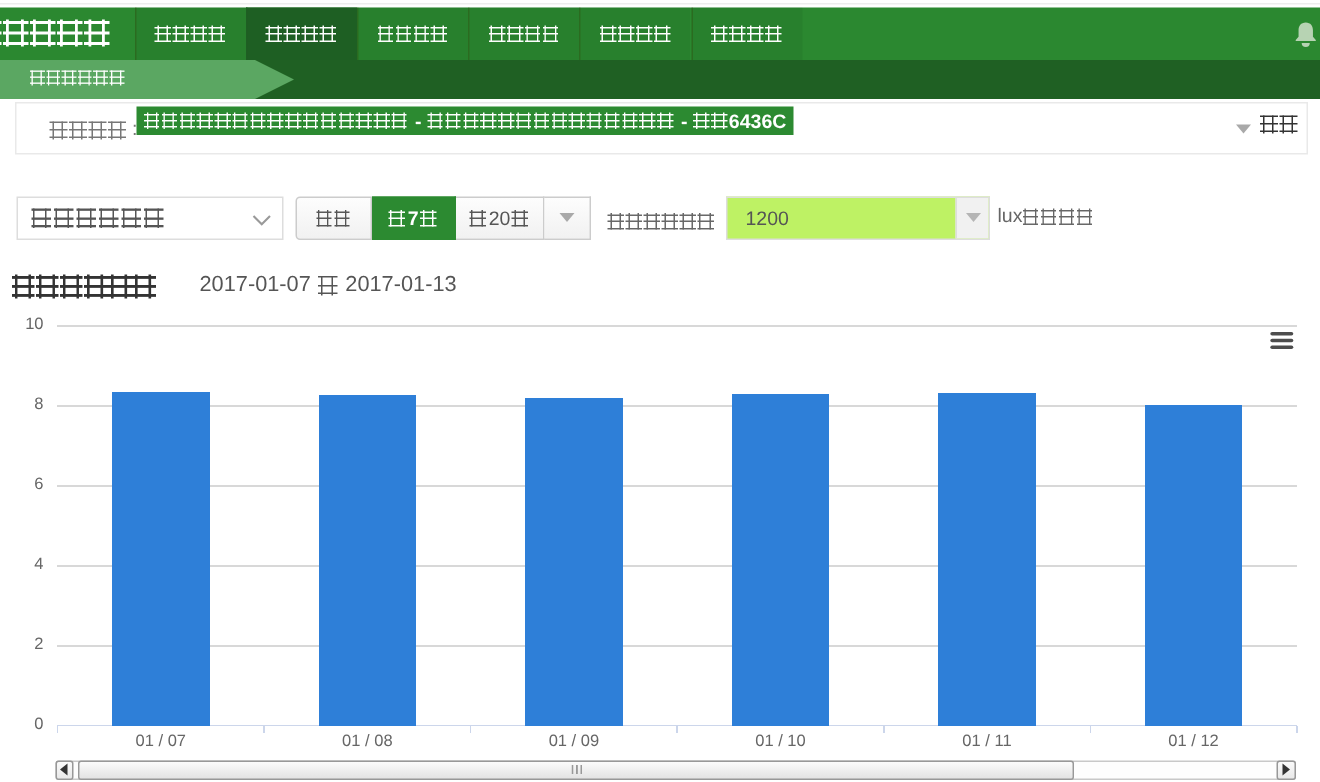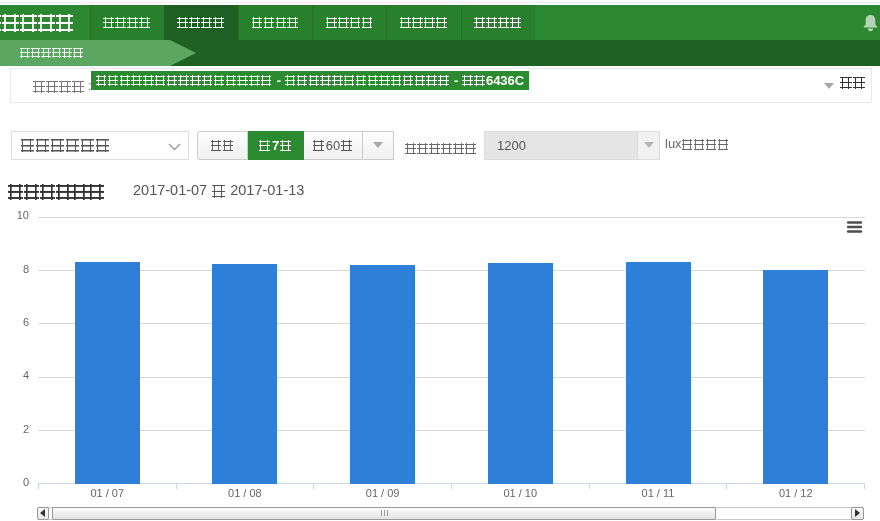--- a/index.html
+++ b/index.html
@@ -31,21 +31,21 @@
 .hl{position:absolute;left:80px;top:2px;height:19px;background:#2c8a31;color:#fff;
  display:flex;align-items:center;padding:0 5px;font-weight:bold;font-size:13px}
 .selbox{position:absolute;left:10.5px;top:131px;width:178px;height:29px;border:1px solid #ddd;
  background:#fff;display:flex;align-items:center;padding-left:9px}
 .bgrp{position:absolute;left:197px;top:131px;height:29px;display:flex}
 .btn{height:29px;border:1px solid #ccc;border-left:none;display:flex;align-items:center;
  justify-content:center;background:linear-gradient(#fdfdfd,#f1f1f1);color:#555;font-size:13px}
 .btn.first{border-left:1px solid #ccc;border-radius:3px 0 0 3px}
 .btn.grn{background:#2c8a31;border-color:#2c8a31;color:#fff}
 .inp{position:absolute;left:484px;top:131px;width:176px;height:29px;border:1px solid #ddd;
- background:#e5e5e5;color:#555;font-size:13px;line-height:27px;padding-left:12px}
+ background:#bef264;color:#555;font-size:13px;line-height:27px;padding-left:12px}
 .inbtn{position:absolute;right:0;top:0;width:22px;height:27px;background:#f1f1f1;
  border-left:1px solid #ddd;display:flex;align-items:center;justify-content:center}
 .tri{width:0;height:0;border:5px solid transparent;border-top:6px solid #a9a9a9;margin-top:5px}
 .ax{font-size:11px;fill:#666;font-family:"Liberation Sans",sans-serif}
 .axx{font-size:11px;fill:#666;font-family:"Liberation Sans",sans-serif}
 .sbtrack{position:absolute;left:36.5px;top:507px;width:827px;height:12.5px;background:#fdfdfd;
  border:1px solid #c8c8c8;border-radius:2px}
 .sbbtn{position:absolute;top:507px;height:12.5px;background:linear-gradient(#fafafa,#e8e8e8);
  border:1px solid #989898;border-radius:2px;display:flex;align-items:center;justify-content:center}
 .sbthumb{position:absolute;left:52px;top:507px;width:664px;height:12.5px;
@@ -162,21 +162,21 @@
       <i class="c" style="width:10.8px;height:11.0px;margin-right:1.2px;color:#555"></i>
       <i class="c" style="width:10.8px;height:11.0px;margin-right:1.2px;color:#555"></i>
     </div>
  <div class="btn grn" style="width:56px">
       <i class="c" style="width:10.8px;height:11.0px;margin-right:1.2px;color:#fff"></i>
       <b style="margin:0 1px">7</b>
       <i class="c" style="width:10.8px;height:11.0px;margin-right:1.2px;color:#fff"></i>
     </div>
  <div class="btn" style="width:59px">
       <i class="c" style="width:10.8px;height:11.0px;margin-right:1.2px;color:#555"></i>
-      <b style="margin:0 1px;font-weight:normal">60</b>
+      <b style="margin:0 1px;font-weight:normal">20</b>
       <i class="c" style="width:10.8px;height:11.0px;margin-right:1.2px;color:#555"></i>
     </div>
  <div class="btn" style="width:31px">
       <span class="tri" style="margin-top:4px"></span>
     </div>
 </div>
 <div class="abs" style="left:405px;top:139px;color:#666"><i class="c" style="width:10.8px;height:11.0px;margin-right:1.2px"></i><i class="c" style="width:10.8px;height:11.0px;margin-right:1.2px"></i><i class="c" style="width:10.8px;height:11.0px;margin-right:1.2px"></i><i class="c" style="width:10.8px;height:11.0px;margin-right:1.2px"></i><i class="c" style="width:10.8px;height:11.0px;margin-right:1.2px"></i><i class="c" style="width:10.8px;height:11.0px;margin-right:1.2px"></i></div>
 <div class="inp">1200<div class="inbtn">
       <span class="tri" style="margin-top:4px;border-top-color:#b5b5b5"></span>
     </div></div>

